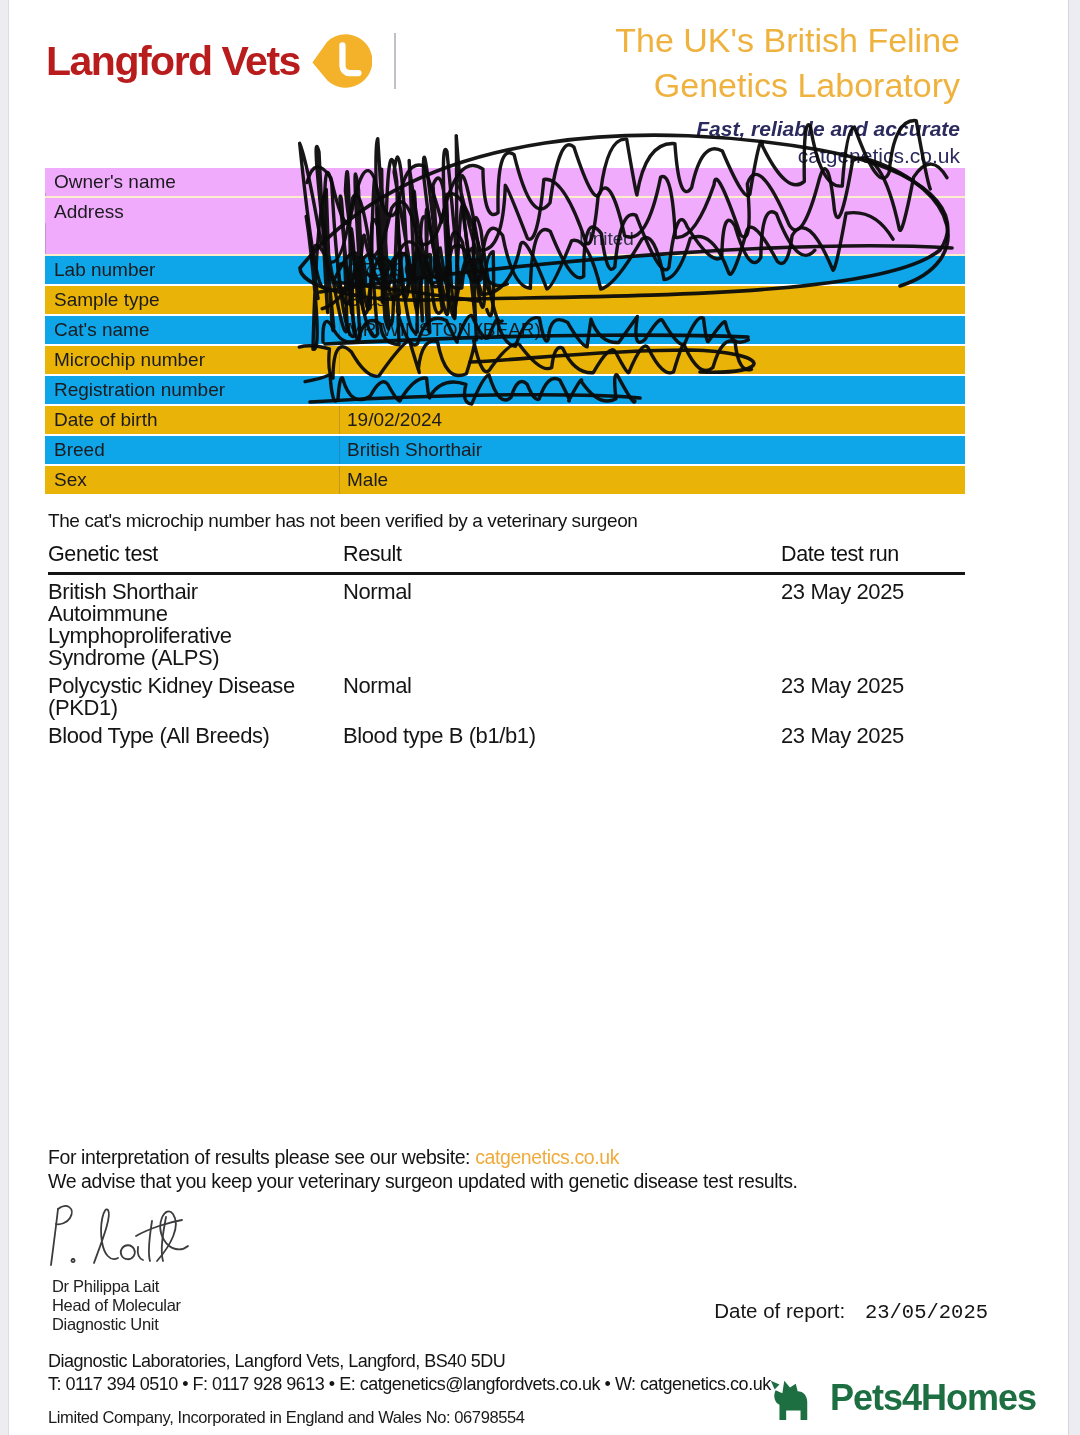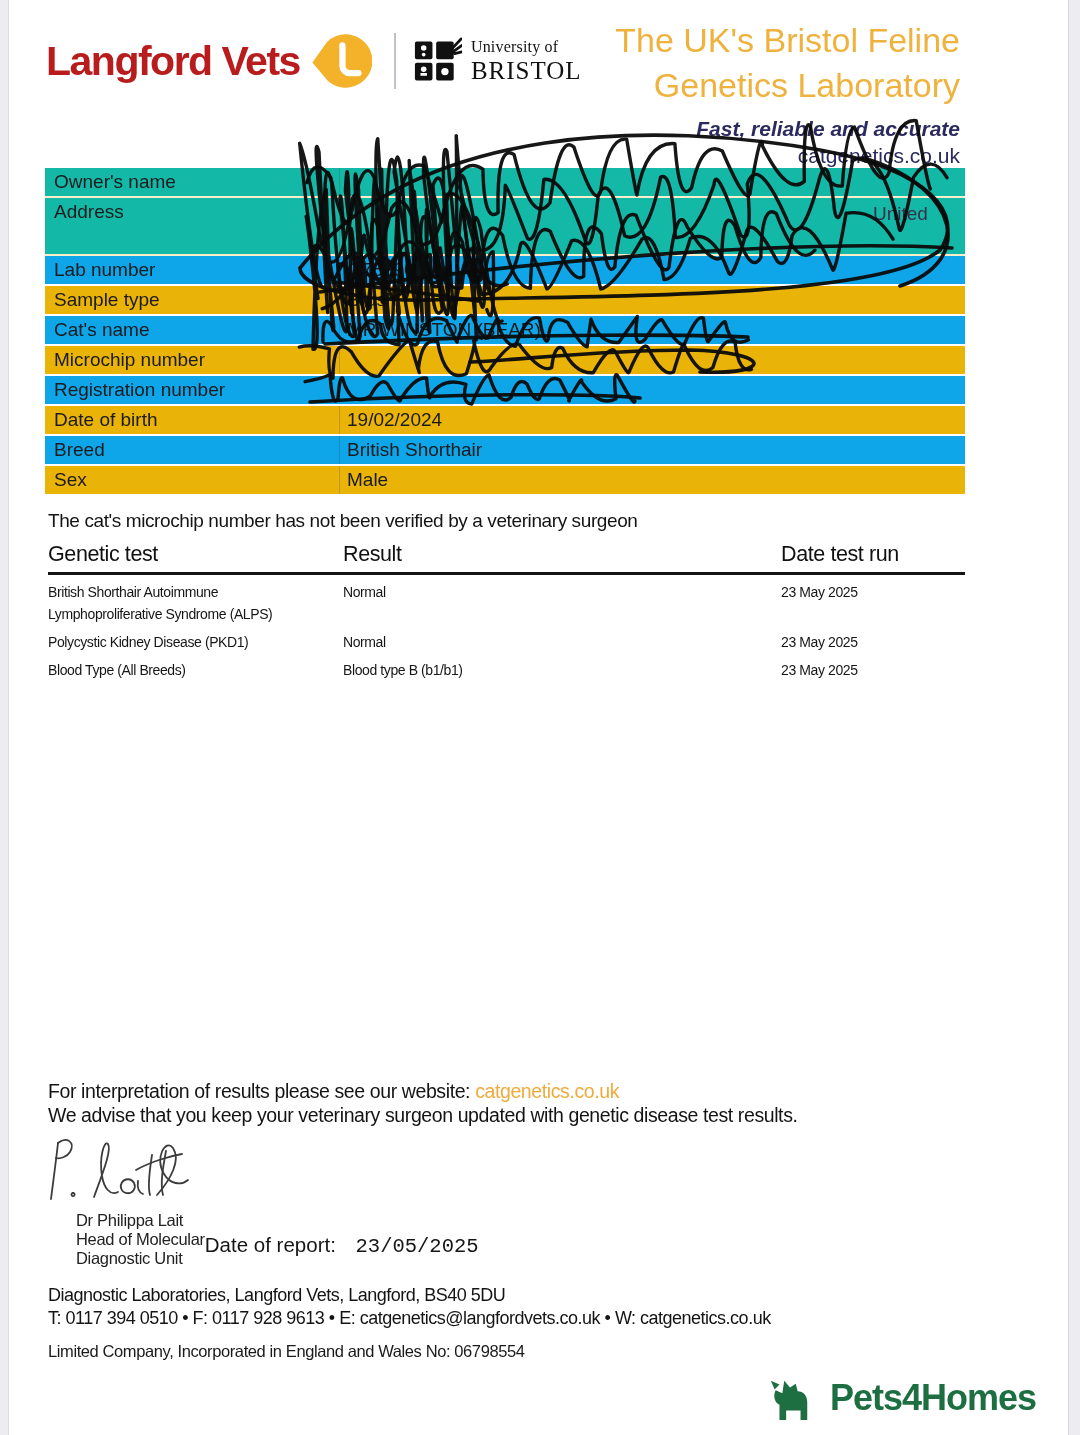--- a/index.html
+++ b/index.html
@@ -24,42 +24,42 @@
   .masthead .tag{margin-top:9px;font-size:21px;font-style:italic;font-weight:700;color:#2b2a5e;}
   .masthead .site{margin-top:3px;font-size:21px;color:#2b2a5e;}
 
   
   .info{margin:0 115px 0 45px;}
   .irow{display:flex;box-sizing:border-box;height:30px;border-bottom:2px solid #fff;}
   .irow.addr{height:58px;}
   .irow .lbl{width:285px;padding:3px 0 0 9px;font-size:19px;}
   .irow .val{flex:1;position:relative;padding:3px 8px 0 7px;font-size:19px;
              border-left:1px solid rgba(70,70,80,.25);}
-  .tone-y{background:#14b8a6;border-bottom-color:#fbeecb;}
+  .tone-y{background:#f0abfc;border-bottom-color:#fbeecb;flex-direction:column;}
   .tone-g{background:#0ea5e9;}
   .tone-w{background:#eab308;}
   .addr-frag{position:absolute;left:533px;top:5px;color:#33324a;}
 
   .chip-note{margin:14px 115px 0 48px;font-size:19px;letter-spacing:-.4px;color:#141414;}
 
   
   .results{margin:10px 115px 0 48px;letter-spacing:-.4px;}
   .rhead{display:grid;grid-template-columns:295px 438px auto;padding-bottom:5px;
          border-bottom:3px solid #141414;font-size:21.5px;color:#111;}
-  .rrow{display:grid;grid-template-columns:295px 438px auto;font-size:14px;line-height:22px;
+  .rrow{display:grid;grid-template-columns:295px 438px auto;font-size:22px;line-height:22px;
         padding-top:6px;color:#161616;}
   .rrow .test{padding-right:24px;}
   .spacer{height:398px;}
 
   
   .interp{margin:0 60px 0 48px;font-size:19.5px;line-height:24px;letter-spacing:-.4px;color:#141414;}
   .interp .link{color:#f0ab3c;cursor:pointer;}
   .sig{margin:8px 0 0 42px;display:block;}
-  .signer-row{display:flex;align-items:flex-start;
-              margin:2px 92px 0 76px;}
+  .signer-row{display:flex;justify-content:space-between;align-items:flex-start;
+              margin:2px 92px 0 52px;}
   .signer{font-size:16.5px;line-height:19px;letter-spacing:-.3px;color:#222;}
   .report-date{font-size:20.5px;color:#161616;margin-top:22px;}
   .report-date .v{margin-left:14px;font-family:Liberation Mono, monospace;}
   .addr-block{margin:16px 60px 0 48px;font-size:18px;line-height:23px;letter-spacing:-.5px;color:#141414;}
   .company-block{margin:11px 60px 0 48px;font-size:16.5px;line-height:21px;letter-spacing:-.4px;color:#1a1a1a;}
   .p4h{position:absolute;right:44px;bottom:14px;display:flex;align-items:center;gap:20px;}
   .p4h .txt{font-size:36px;font-weight:800;letter-spacing:-1px;color:#1d6f42;}
 
   .scribbles{position:absolute;left:0;top:0;pointer-events:none;}
 </style>
@@ -71,41 +71,23 @@
   <div class="edge r"></div>
 
   <header>
     <div class="brand-row">
       <span class="wordmark">Langford Vets</span>
       <svg class="pin" width="62" height="62" viewBox="0 0 64 64">
         <path d="M37 4.5 a27.5 27.5 0 1 1 -19 47.5 L2.5 33.5 L17.5 12.5 A27.5 27.5 0 0 1 37 4.5 Z" fill="#F3B229"></path>
         <path d="M33.5 16 v21 a7.5 7.5 0 0 0 7.5 7.5 h9" fill="none" stroke="#fff" stroke-width="6.5" stroke-linecap="round"></path>
       </svg>
       <span class="vdiv"></span>
-      <div class="uob">
-        <svg width="48" height="48" viewBox="0 0 52 52">
-          <rect x="1" y="5" width="19" height="19" rx="2" fill="#111"></rect>
-          <rect x="24" y="5" width="19" height="19" rx="2" fill="#111"></rect>
-          <rect x="1" y="28" width="19" height="19" rx="2" fill="#111"></rect>
-          <rect x="24" y="28" width="19" height="19" rx="2" fill="#111"></rect>
-          <circle cx="10.5" cy="12" r="3" fill="#fff"></circle>
-            <circle cx="10.5" cy="19" r="2" fill="#fff"></circle>
-          <circle cx="10.5" cy="35" r="3" fill="#fff"></circle>
-            <rect x="7" y="39" width="7" height="3" fill="#fff"></rect>
-          <circle cx="33.5" cy="37.5" r="4" fill="#fff"></circle>
-          <path d="M40 14 L51 2 M42 16 L52 9 M44 18 L52 16" stroke="#111" stroke-width="3" stroke-linecap="round"></path>
-        </svg>
-        <div class="uob-text">
-          <div class="small">University of</div>
-          <div class="big">BRISTOL</div>
-        </div>
-      </div>
     </div>
     <div class="masthead">
-      <div class="t1">The UK's Bristol Feline</div>
+      <div class="t1">The UK's British Feline</div>
       <div class="t2">Genetics Laboratory</div>
       <div class="tag">Fast, reliable and accurate</div>
       <div class="site">catgenetics.co.uk</div>
     </div>
   </header>
 
   <section class="info">
     <div class="irow tone-y">
       <div class="lbl">Owner's name</div>
       <div class="val"></div>

